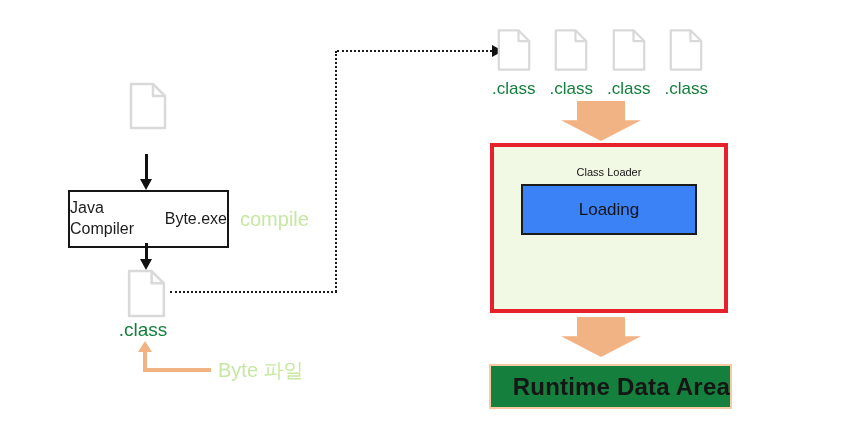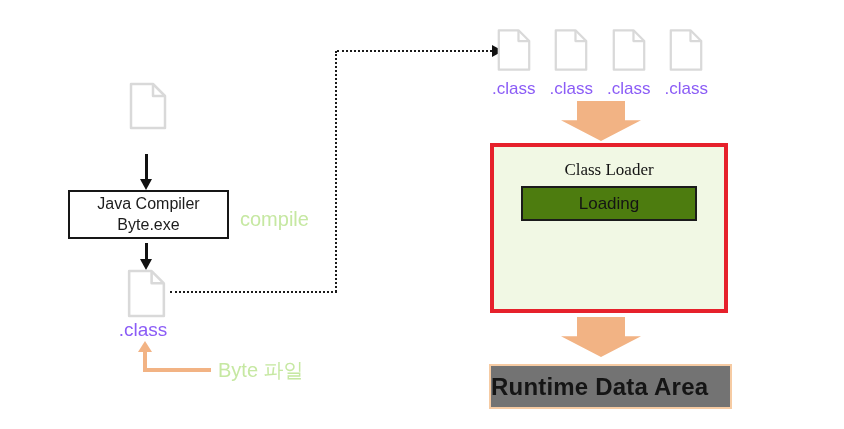--- a/index.html
+++ b/index.html
@@ -17,28 +17,28 @@
     position:relative;width:844px;height:429px;background:#ffffff;
     font-family:"Liberation Sans","DejaVu Sans",sans-serif;color:var(--ink);
     overflow:hidden;
   }
   .abs{position:absolute;}
 
   
   .file-icon svg{display:block;}
 
   
-  .file-label{font-size:18px;text-align:center;color:#8b5cf6;}
+  .file-label{font-size:18px;text-align:center;color:#15803d;}
   .green-label{font-size:20px;color:var(--light-green-text);}
 
   
   .compiler-box{
-    left:68px;top:190px;width:161px;height:49px;
+    left:68px;top:190px;width:161px;height:58px;
     border:2px solid #161616;background:#fff;
-    display:flex;flex-direction:column;align-items:center;justify-content:center;
+    display:flex;flex-direction:row;align-items:center;justify-content:center;
     font-size:16px;line-height:1.3;
   }
 
   
   .v-line{width:2.5px;background:#111;}
   .head-down{width:0;height:0;border-left:6.5px solid transparent;border-right:6.5px solid transparent;border-top:11px solid #111;}
   .head-right{width:0;height:0;border-top:6px solid transparent;border-bottom:6px solid transparent;border-left:11px solid #111;}
 
   
   .dot-h{border-top:2.5px dotted #1b1b1b;height:0;}
@@ -58,31 +58,31 @@
   
   .files-row{left:492px;top:27px;width:216px;display:flex;justify-content:space-between;}
   .file-item{display:flex;flex-direction:column;align-items:center;gap:6px;}
   .file-item .file-label{font-size:17px;}
 
   
   .loader-box{
     left:490px;top:143px;width:238px;height:170px;
     border:4px solid var(--red-border);background:var(--loader-bg);
   }
-  .loader-title{padding:13px 0 6px;text-align:center;font-size:17px;color:#141414;font-family:Liberation Serif, serif;}
+  .loader-title{padding:19px 0 6px;text-align:center;font-size:11px;color:#141414;}
   .stage-box{
-    width:176px;height:35px;margin:0 auto 8px;border:2px solid #1b1b1b;background:#4d7c0f;
+    width:176px;height:51px;margin:0 auto 8px;border:2px solid #1b1b1b;background:#3b82f6;
     display:flex;align-items:center;justify-content:center;font-size:17px;color:#141414;
   }
 
   
   .runtime-box{
     left:489px;top:364px;width:243px;height:45px;
-    border:2px solid var(--runtime-border);background:#737373;
-    display:flex;align-items:center;justify-content:flex-start;
+    border:2px solid var(--runtime-border);background:#15803d;
+    display:flex;align-items:center;justify-content:flex-end;
     font-size:24px;font-weight:600;letter-spacing:0.2px;color:#151515;
   }
 </style>
 </head>
 <body>
 
 <div class="canvas">
 
   <div class="abs file-icon" style="left:129px;top:82px;">
     <svg width="38" height="48" viewBox="0 0 38 48">

